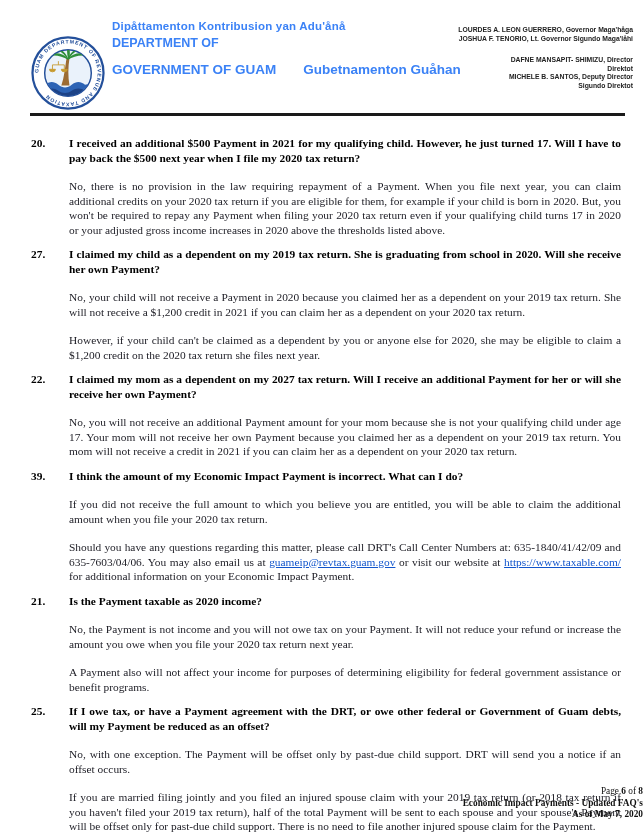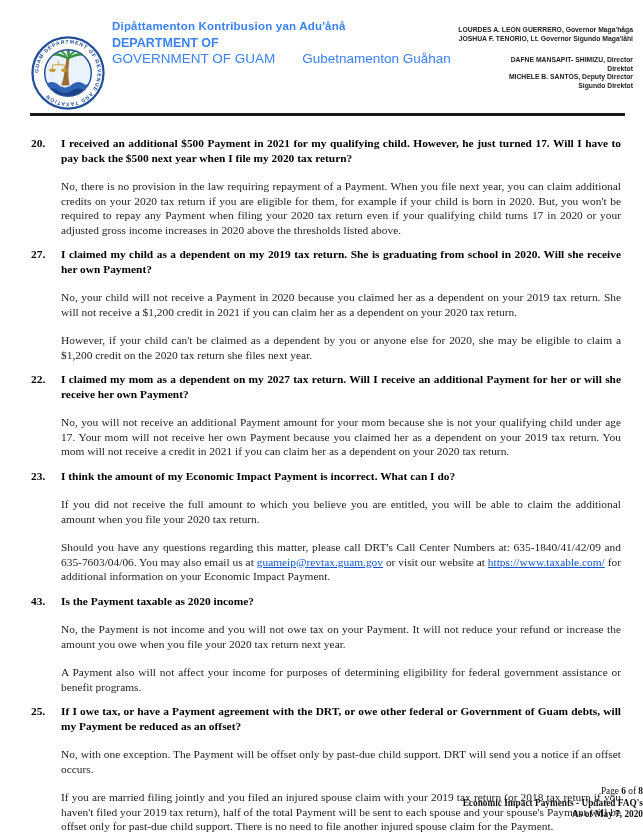--- a/index.html
+++ b/index.html
@@ -10,31 +10,31 @@
     font-family:"Liberation Serif", serif; color:#1c1c24;
   }
   
   .letterhead { position:relative; height:113px; }
   .seal { position:absolute; left:31px; top:36px; width:74px; height:74px; }
   .seal svg { width:100%; height:100%; display:block; }
   .head-main { position:absolute; left:112px; top:20px; font-family:"Liberation Sans", sans-serif; color:#3b82f6; }
   .chamorro-title { font-size:11.5px; font-weight:bold; letter-spacing:.2px; }
   .dept-of { font-size:12.5px; font-weight:bold; margin-top:4px; }
   .dept-name { font-size:27px; font-weight:bold; letter-spacing:.4px; line-height:29px; margin-top:1px; white-space:nowrap; }
-  .gov-row { display:flex; gap:27px; font-size:13.5px; font-weight:normal; margin-top:1px; white-space:nowrap; }
+  .gov-row { display:flex; gap:27px; font-size:13.5px; font-weight:bold; margin-top:12px; white-space:nowrap; }
   .officials {
     position:absolute; right:10px; top:26px; text-align:right;
     font-family:"Liberation Sans", sans-serif; font-size:6.8px; font-weight:bold;
     color:#222; line-height:8.6px; white-space:nowrap;
   }
   .dir-lines { margin-top:13px; }
   .rule { margin:0 18px 0 30px; border-top:3.5px solid #1a1a1a; }
   
   .faq { padding:20px 22px 0 31px; }
-  .faq-item { display:grid; grid-template-columns:30px 1fr; margin-top:10px; }
+  .faq-item { display:grid; grid-template-columns:30px 1fr; margin-top:10px;gap:8px; }
   .faq-item:first-child { margin-top:0; }
   .faq-num { font-weight:bold; font-size:11.4px; line-height:14.5px; color:#000; }
   .faq-body p { text-align:justify; font-size:11.4px; line-height:14.5px; }
   p.question { font-weight:bold; color:#000; }
   p.answer { margin-top:14px; color:#1c1c24; }
   p.answer a { color:#1155cc; text-decoration:underline; cursor:pointer; }
   
   .page-footer {
     position:absolute; left:0; right:0; bottom:14px; text-align:right;
     font-size:9.3px; line-height:11.6px; color:#111;
@@ -126,29 +126,29 @@
         </div>
       </div>
       <div class="faq-item">
         <div class="faq-num">22.</div>
         <div class="faq-body">
           <p class="question">I claimed my mom as a dependent on my 2027 tax return. Will I receive an additional Payment for her or will she receive her own Payment?</p>
           <p class="answer">No, you will not receive an additional Payment amount for your mom because she is not your qualifying child under age 17. Your mom will not receive her own Payment because you claimed her as a dependent on your 2019 tax return. You mom will not receive a credit in 2021 if you can claim her as a dependent on your 2020 tax return.</p>
         </div>
       </div>
       <div class="faq-item">
-        <div class="faq-num">23.</div>
+        <div class="faq-num">39.</div>
         <div class="faq-body">
           <p class="question">I think the amount of my Economic Impact Payment is incorrect.  What can I do?</p>
           <p class="answer">If you did not receive the full amount to which you believe you are entitled, you will be able to claim the additional amount when you file your 2020 tax return.</p>
           <p class="answer">Should you have any questions regarding this matter, please call DRT's Call Center Numbers at: 635-1840/41/42/09 and 635-7603/04/06.  You may also email us at <a href="#">guameip@revtax.guam.gov</a> or visit our website at <a href="#">https://www.taxable.com/</a> for additional information on your Economic Impact Payment.</p>
         </div>
       </div>
       <div class="faq-item">
-        <div class="faq-num">43.</div>
+        <div class="faq-num">21.</div>
         <div class="faq-body">
           <p class="question">Is the Payment taxable as 2020 income?</p>
           <p class="answer">No, the Payment is not income and you will not owe tax on your Payment. It will not reduce your refund or increase the amount you owe when you file your 2020 tax return next year.</p>
           <p class="answer">A Payment also will not affect your income for purposes of determining eligibility for federal government assistance or benefit programs.</p>
         </div>
       </div>
       <div class="faq-item">
         <div class="faq-num">25.</div>
         <div class="faq-body">
           <p class="question">If I owe tax, or have a Payment agreement with the DRT, or owe other federal or Government of Guam debts, will my Payment be reduced as an offset?</p>

